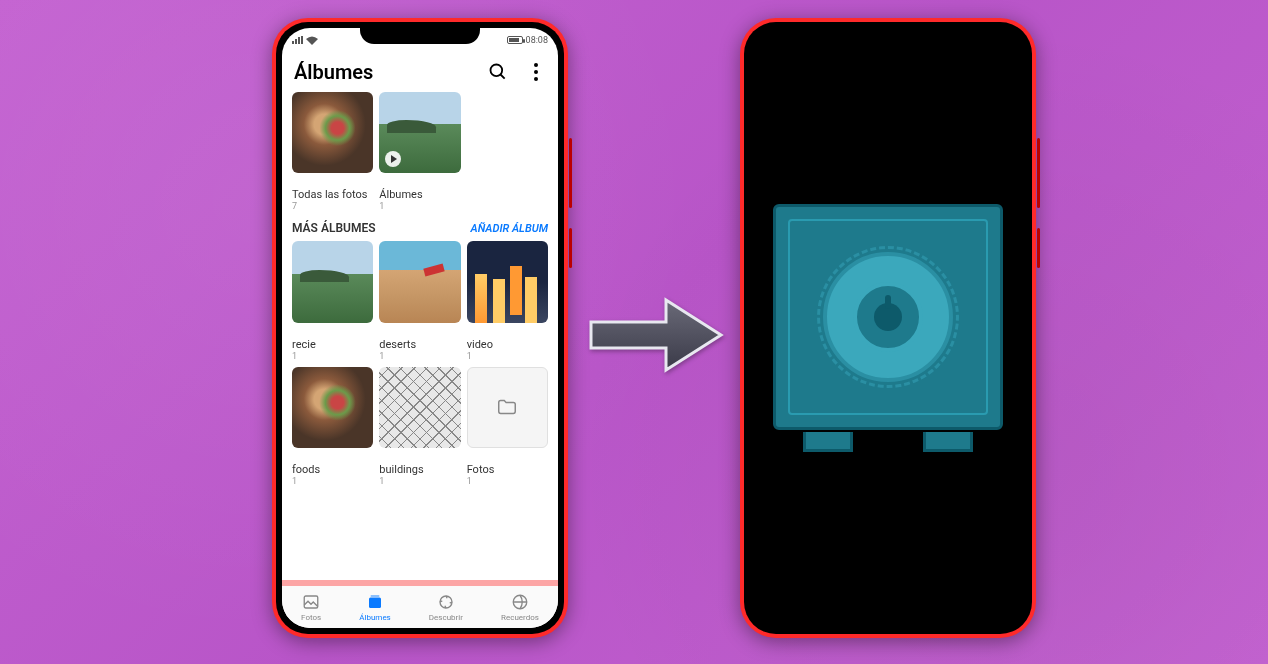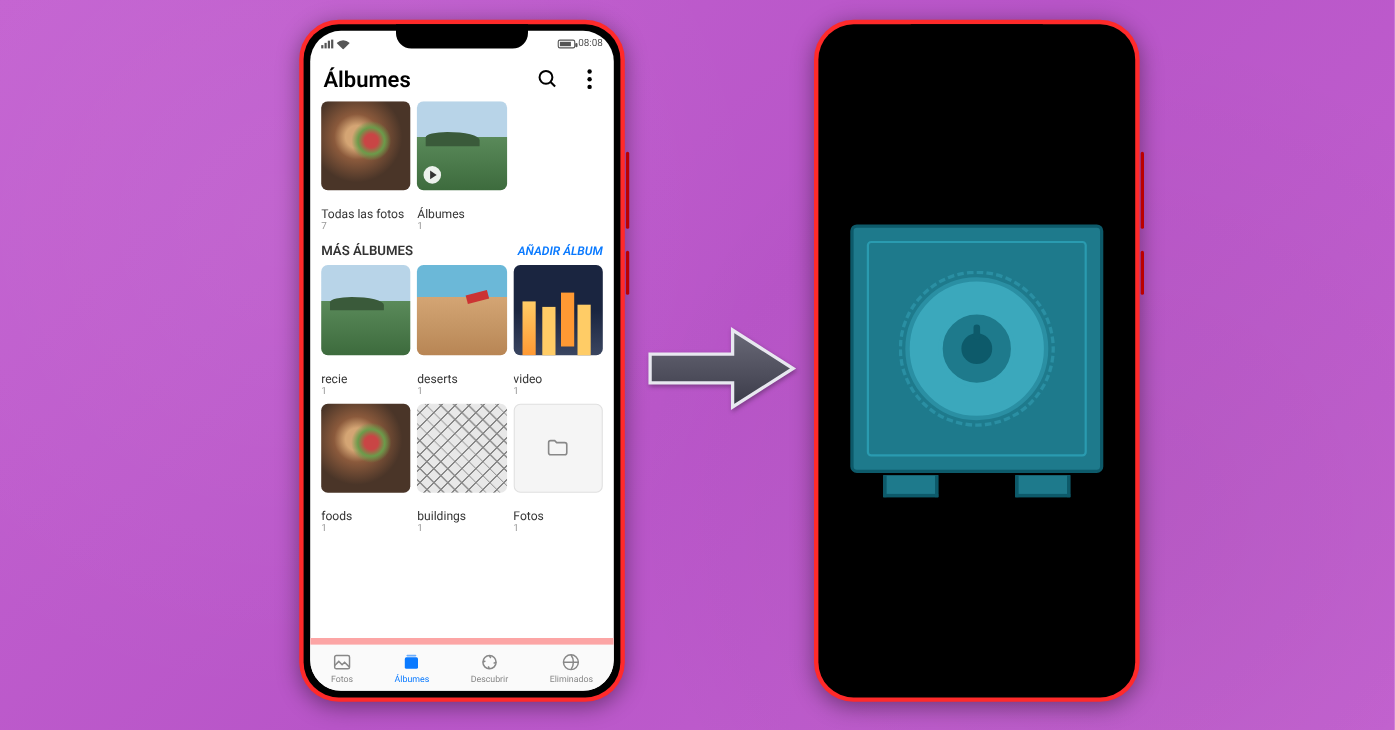--- a/index.html
+++ b/index.html
@@ -334,21 +334,21 @@
           </span>
           <span>Descubrir</span>
         </div>
         <div class="nav-item">
           <span class="nav-icon">
             <svg width="18" height="18" viewBox="0 0 24 24" fill="none" stroke="currentColor" stroke-width="1.8">
                 <circle cx="12" cy="12" r="9"></circle>
                 <path d="M12 3 a15 15 0 0 1 0 18 M3 12 h18"></path>
               </svg>
           </span>
-          <span>Eliminados</span>
+          <span>Recuerdos</span>
         </div>
       </div>
 
     </div>
   </div>
 </div>
 
 <svg class="arrow" viewBox="0 0 140 90">
   <defs>
     <linearGradient id="ag" x1="0" y1="0" x2="0" y2="1">

